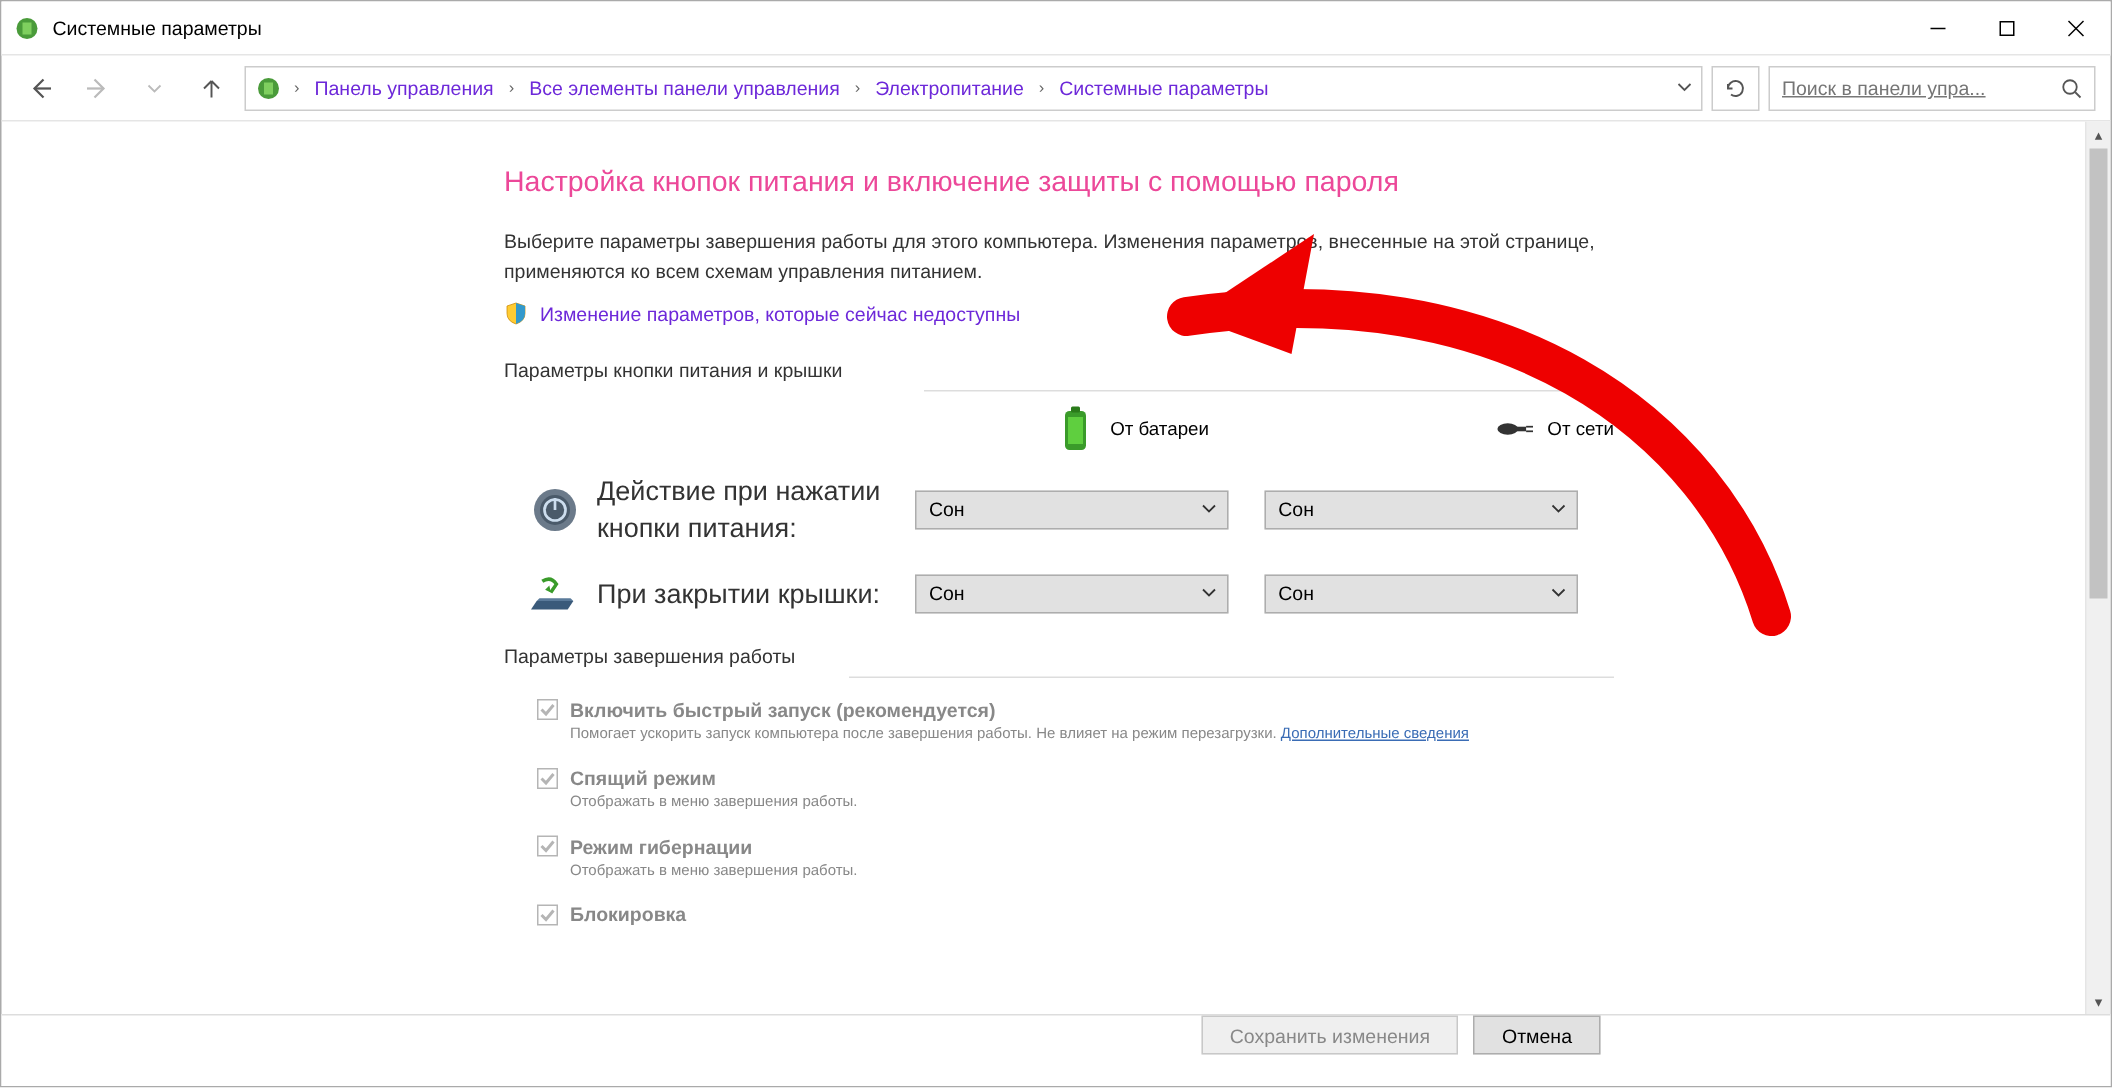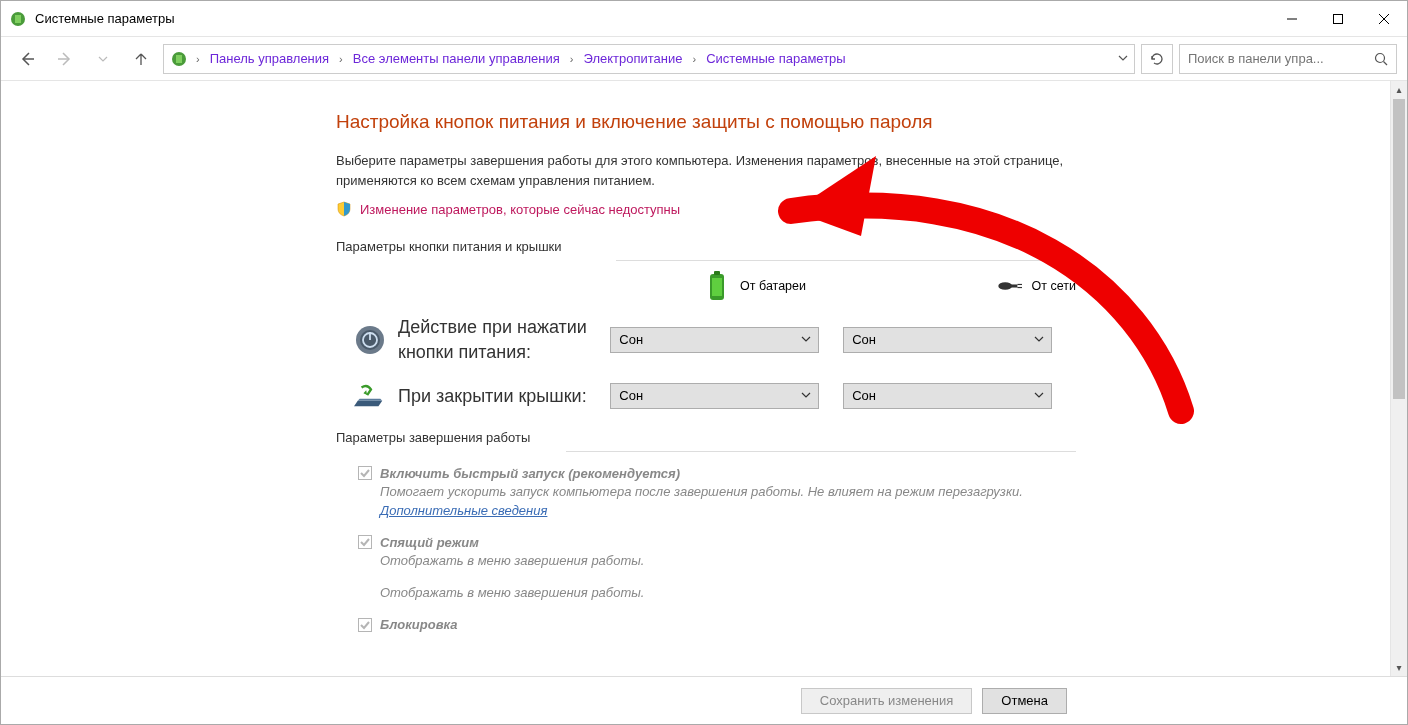--- a/index.html
+++ b/index.html
@@ -15,59 +15,59 @@
   
   .navbar { height: 44px; display: flex; align-items: center; padding: 0 10px; gap: 6px; border-bottom: 1px solid #e5e5e5; }
   .nav-btn { width: 32px; height: 28px; display: flex; align-items: center; justify-content: center; color: #555; }
   .nav-btn.disabled { color: #bbb; }
   .breadcrumb-wrap { flex: 1; display: flex; align-items: center; height: 30px; border: 1px solid #ccc; padding: 0 6px; gap: 4px; position: relative; }
   .breadcrumb-wrap .cp-icon { width: 18px; height: 18px; flex-shrink: 0; }
   .breadcrumb-wrap .sep { color: #666; font-size: 11px; padding: 0 4px; }
   .breadcrumb-wrap .crumb { color: #6d28d9; font-size: 13px; white-space: nowrap; padding: 0 2px; }
   .breadcrumb-wrap .bc-dropdown { position: absolute; right: 4px; top: 4px; color: #555; }
   .refresh-btn { width: 32px; height: 30px; border: 1px solid #ccc; display: flex; align-items: center; justify-content: center; }
-  .search-box { width: 218px; height: 30px; border: 1px solid #ccc; display: flex; align-items: center; padding: 0 8px; color: #777; position: relative; }
+  .search-box { width: 218px; height: 30px; border: 1px solid #ccc; display: flex; align-items: center; padding: 0 8px; color: #777; position: relative; text-decoration: underline; }
   .search-box input { border: none; outline: none; font-size: 13px; width: 100%; color: #555; background: transparent; }
   .search-box .sicon { position: absolute; right: 8px; top: 7px; color: #555; }
   
   .content-outer { flex: 1; position: relative; overflow: hidden; }
   .content { position: absolute; inset: 0; overflow-y: hidden; padding: 30px 0 0 0; }
   .scrollbar-v { position: absolute; right: 0; top: 0; bottom: 0; width: 17px; background: #f0f0f0; border-left: 1px solid #e5e5e5; }
   .scrollbar-v .thumb { position: absolute; left: 2px; right: 2px; top: 18px; height: 300px; background: #c2c2c2; }
   .scrollbar-v .arrow { position: absolute; left: 0; right: 0; height: 17px; display:flex; align-items:center; justify-content:center; color:#555; font-size:10px;}
   .scrollbar-v .arrow.up { top: 0; }
   .scrollbar-v .arrow.down { bottom: 0; }
   .page { width: 740px; margin-left: 335px; }
-  .page h1 { color: #c2410c; font-weight: 400; font-size: 19px; margin-bottom: 18px; }
+  .page h1 { color: #ec4899; font-weight: 400; font-size: 19px; margin-bottom: 18px; }
   .page .intro { color: #333; font-size: 13px; line-height: 1.55; margin-bottom: 10px; }
   .admin-link-row { display: flex; align-items: center; gap: 8px; margin-bottom: 22px; }
   .admin-link-row .shield { width: 16px; height: 16px; }
-  .admin-link-row a { color: #be185d; font-size: 13px; text-decoration: none; cursor: pointer; }
+  .admin-link-row a { color: #6d28d9; font-size: 13px; text-decoration: none; cursor: pointer; }
   .section-label { font-size: 13px; color: #333; margin-bottom: 6px; }
   .section-divider { height: 1px; background: #ddd; margin: 0 0 10px 280px; }
   .cols-header { display: flex; margin-left: 300px; gap: 100px; margin-bottom: 14px; align-items: center; }
   .cols-header .col { display: flex; align-items: center; gap: 10px; width: 180px; justify-content: flex-end; }
   .cols-header .bat-icon, .cols-header .plug-icon { width: 26px; height: 30px; display:flex; align-items:center; justify-content:center; }
   .setting-row { display: flex; align-items: center; margin-bottom: 16px; margin-left: 18px; }
   .setting-row .row-icon { width: 32px; height: 32px; margin-right: 12px; flex-shrink:0; display:flex; align-items:center; justify-content:center; }
   .setting-row .row-label { width: 218px; font-size: 18px; color: #333; line-height: 1.35; }
   .setting-row .dropdown { width: 214px; height: 26px; border: 1px solid #adadad; background: #e1e1e1; display: flex; align-items: center; padding: 0 8px; position: relative; margin-right: 24px; color:#000; font-size:13px;}
   .setting-row .dropdown .dd-arrow { position: absolute; right: 6px; top: 5px; color: #333; }
   .section2 { margin-top: 18px; }
   .section2 .sec2-divider { height:1px; background:#ddd; margin: 0 0 14px 230px; }
-  .check-group { margin-left: 22px; font-style: italic; }
+  .check-group { margin-left: 22px; }
   .check-item { margin-bottom: 14px; }
   .check-item .chk-row { display: flex; align-items: center; gap: 8px; }
   .check-item .chk { width: 14px; height: 14px; border: 1px solid #b5b5b5; display: flex; align-items: center; justify-content: center; background:#fff; }
   .check-item .chk svg { stroke: #b5b5b5; stroke-width: 2; fill:none; }
   .check-item .chk-label { font-size: 13px; color: #888; font-weight: 600; }
-  .check-item .chk-desc { margin-left: 22px; font-size: 13px; color: #888; margin-top: 2px; line-height:1.45;}
+  .check-item .chk-desc { margin-left: 22px; font-size: 10px; color: #888; margin-top: 2px; line-height:1.45;}
   .check-item .chk-desc a { color: #3a6cb5; text-decoration: underline; }
   
-  .footer { height: 48px; border-top: 1px solid #ddd; display: flex; align-items: center; justify-content: flex-end; padding-right: 340px; gap: 10px; background:#fff;}
+  .footer { height: 48px; border-top: 1px solid #ddd; display: flex; justify-content: flex-end; padding-right: 340px; gap: 10px; background:#fff;}
   .footer .btn { height: 26px; padding: 0 18px; font-size: 13px; border: 1px solid #adadad; background: #e1e1e1; display: flex; align-items: center; }
   .footer .btn.disabled { color: #888; border-color:#c8c8c8; background:#efefef; }
   
   .red-arrow { position: absolute; pointer-events: none; }
 </style>
 </head>
 <body>
 
 <div class="window">
 
@@ -273,20 +273,28 @@
                     <svg width="10" height="10" viewBox="0 0 10 10">
                       <path d="M1 5 L4 8 L9 2"></path>
                     </svg>
                   </span>
                 <span class="chk-label">Спящий режим</span>
               </div>
               <div class="chk-desc">Отображать в меню завершения работы.</div>
             </div>
 
             <div class="check-item">
+              <div class="chk-row">
+                <span class="chk">
+                    <svg width="10" height="10" viewBox="0 0 10 10">
+                      <path d="M1 5 L4 8 L9 2"></path>
+                    </svg>
+                  </span>
+                <span class="chk-label">Режим гибернации</span>
+              </div>
               <div class="chk-desc">Отображать в меню завершения работы.</div>
             </div>
 
             <div class="check-item">
               <div class="chk-row">
                 <span class="chk">
                     <svg width="10" height="10" viewBox="0 0 10 10">
                       <path d="M1 5 L4 8 L9 2"></path>
                     </svg>
                   </span>

